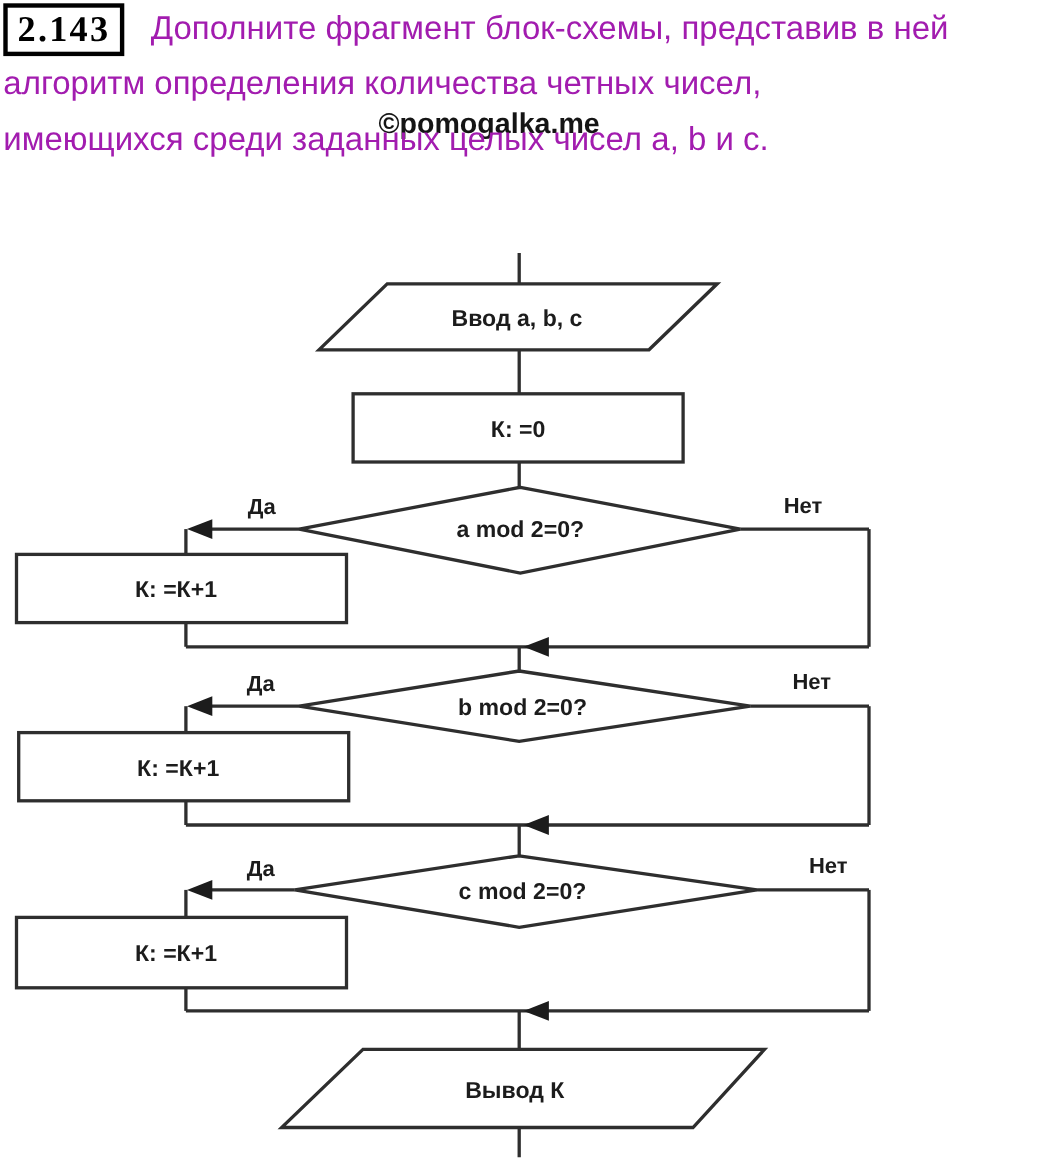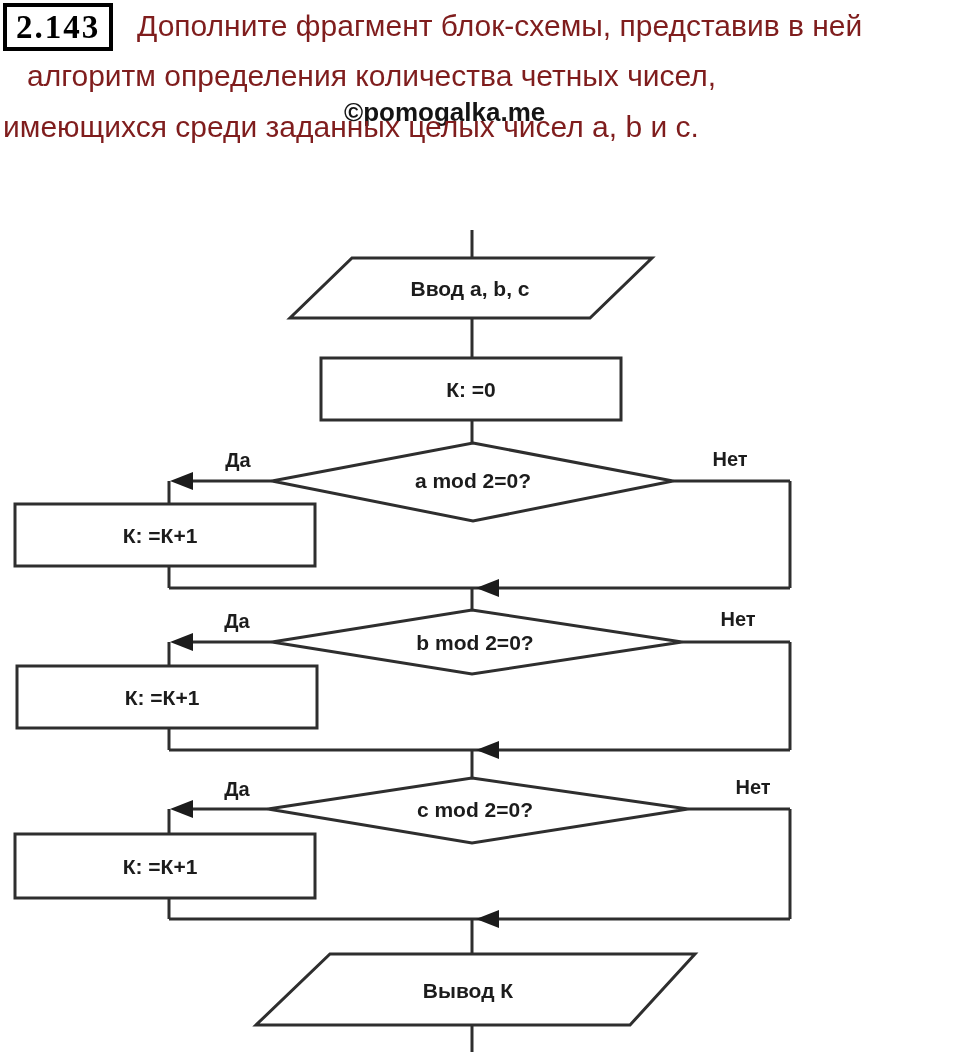--- a/index.html
+++ b/index.html
@@ -4,24 +4,24 @@
 <style>
   html,body{margin:0;padding:0;background:#ffffff;}
   body{width:960px;height:1056px;position:relative;overflow:hidden;
        font-family:"Liberation Sans",sans-serif;}
 
   
   .header{position:absolute;left:0;top:0;width:836px;height:160px;}
   .num-box{position:absolute;left:3px;top:3px;border:4px solid #000;background:#fff;
            padding:0 9px;font-family:"Liberation Serif",serif;font-weight:bold;
            font-size:33px;line-height:40px;color:#000;letter-spacing:2px;}
-  .h-line{position:absolute;font-size:30px;color:#7f1d1d;letter-spacing:0px;
+  .h-line{position:absolute;font-size:30px;color:#a21caf;letter-spacing:0px;
           white-space:nowrap;text-align:center;}
   .h1{left:137px;top:9px;}
-  .h2{left:3px;top:59px;margin-left:24px;}
+  .h2{left:3px;top:59px;}
   .h3{left:3px;top:110px;}
   .watermark{position:absolute;left:344px;top:97px;font-size:26px;font-weight:bold;
              color:#141414;white-space:nowrap;text-align:right;}
 
   
   svg{position:absolute;left:0;top:0;}
   .shape{fill:#ffffff;stroke:#2e2e2e;stroke-width:3;stroke-linejoin:miter;}
   .conn{stroke:#2e2e2e;stroke-width:3;fill:none;}
   .ah{fill:#1c1c1c;stroke:none;}
   .ftext{font-family:"Liberation Sans",sans-serif;font-weight:bold;font-size:21px;

